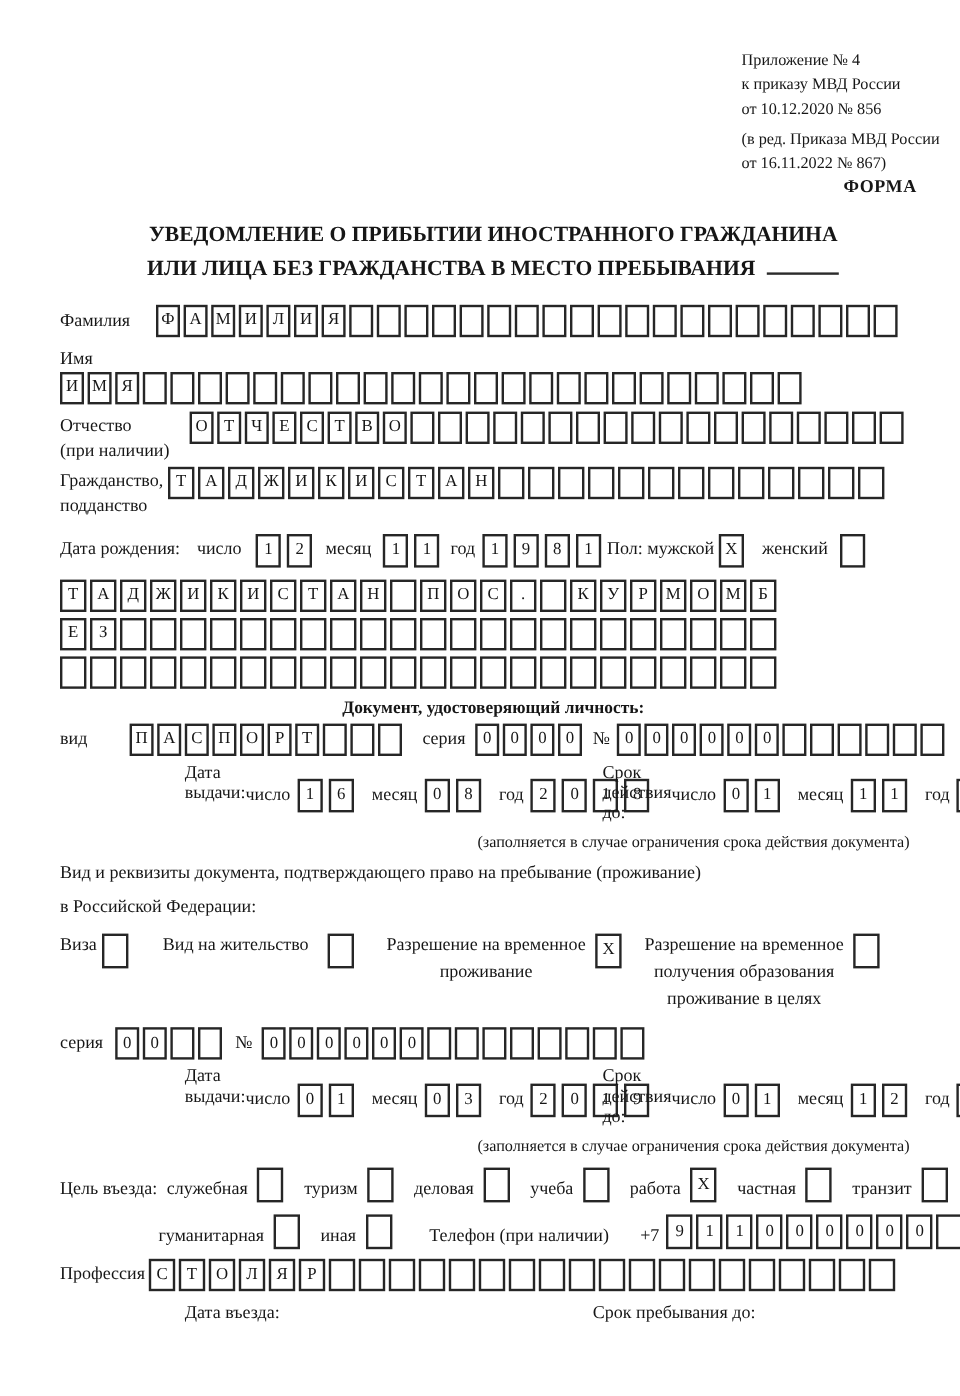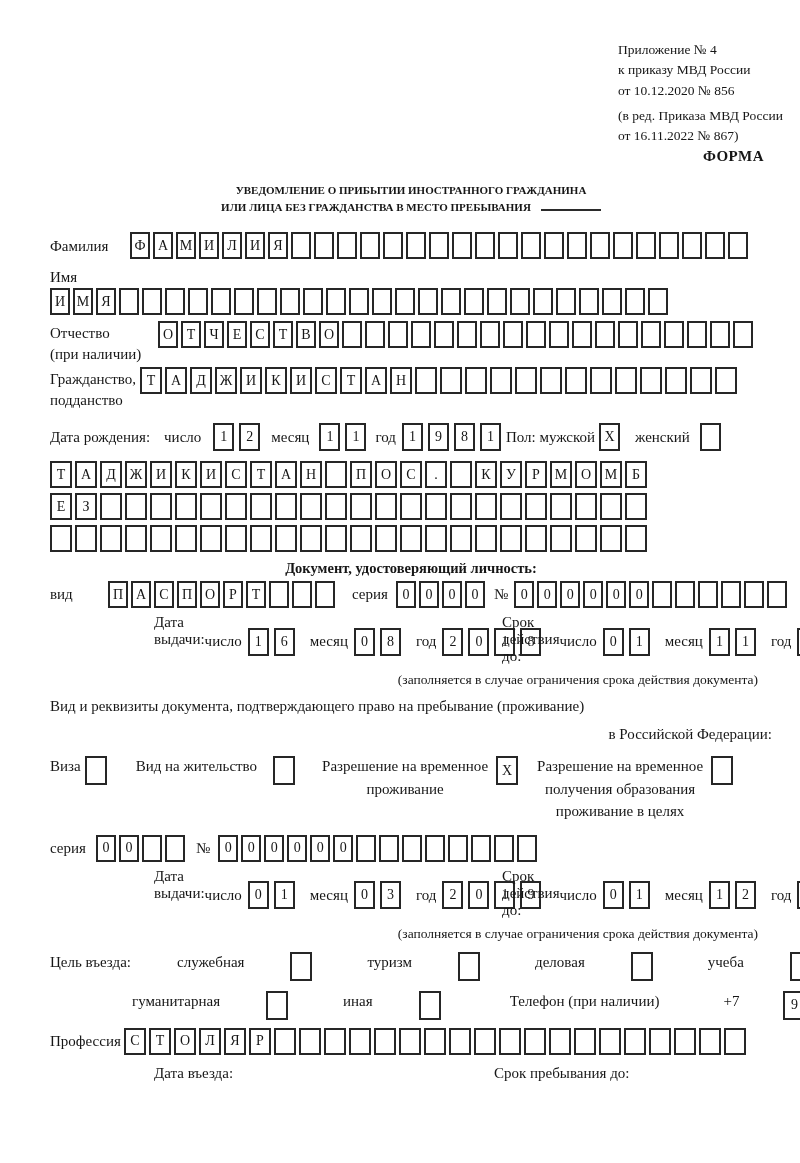--- a/index.html
+++ b/index.html
@@ -7,21 +7,21 @@
     width:800px;height:1163px;background:#ffffff;color:#161616;
     font-family:"Liberation Serif","DejaVu Serif",serif;
     position:relative;box-sizing:border-box;
     padding:0 28px 0 50px;overflow:hidden;
   }
   
   .annex{position:absolute;left:618px;top:40px;font-size:13.5px;line-height:1.5;}
   .annex .gap{height:5px;}
   .forma{position:absolute;top:148px;right:36px;font-weight:bold;font-size:15px;letter-spacing:.5px;}
   
-  .title{margin-top:182px;text-align:center;font-weight:bold;font-size:11px;line-height:1.55;}
+  .title{margin-top:182px;text-align:center;font-weight:bold;font-size:18px;line-height:1.55;}
   .tline{display:inline-block;width:60px;border-bottom:2px solid #2b2b2b;margin-left:10px;vertical-align:baseline;}
   .sec{margin-top:26px;font-weight:bold;font-size:15.2px;}
   
   .frow{display:flex;align-items:flex-start;margin-top:6px;}
   .flabel{font-size:15px;line-height:1.4;flex:none;}
   .box-row{display:flex;flex:none;}
   .bx{
     box-sizing:border-box;display:inline-flex;flex:none;align-items:center;justify-content:center;
     width:20px;height:27px;border:2px solid #262626;margin-right:3px;
     font-size:14px;line-height:1;
@@ -40,21 +40,21 @@
   .dp-row .lab{font-size:15px;margin-right:6px;}
   .dp-row .grp{margin-right:10px;}
   .note{font-size:13.5px;text-align:right;padding-right:14px;margin-top:3px;}
   
   .opts{display:flex;align-items:flex-start;margin-top:10px;}
   .opt{display:flex;align-items:flex-start;}
   .opt-lines{font-size:15px;line-height:1.5;text-align:center;}
   .opt-lines.left{text-align:left;}
   .opt .box-row{margin-left:8px;margin-top:1px;}
   
-  .prow{display:flex;align-items:flex-start;margin-top:10px;gap:38px;}
+  .prow{display:flex;align-items:flex-end;margin-top:10px;}
   .prow .flabel{margin-right:8px;}
   .prow .box-row{margin-right:14px;}
 </style>
 </head>
 <body>
 
 <div class="page">
 
   <div class="annex">
     <div>Приложение № 4</div>
@@ -400,21 +400,21 @@
             <span class="bx">0</span>
             <span class="bx">2</span>
             <span class="bx">5</span>
           </span>
       </div>
     </div>
   </div>
   <div class="note">(заполняется в случае ограничения срока действия документа)</div>
 
   <div class="flabel" style="margin-top:8px;">Вид и реквизиты документа, подтверждающего право на пребывание (проживание)</div>
-  <div class="flabel" style="margin-top:7px;text-align:right;">в Российской Федерации:</div>
+  <div class="flabel" style="margin-top:7px;">в Российской Федерации:</div>
 
   <div class="opts cb">
     <div class="opt">
       <div class="opt-lines left">Виза</div>
       <div class="box-row" style="margin-left:4px;">
           <span class="bx"></span>
         </div>
     </div>
     <div class="opt" style="margin-left:26px;">
       <div class="opt-lines left">Вид на жительство</div>

